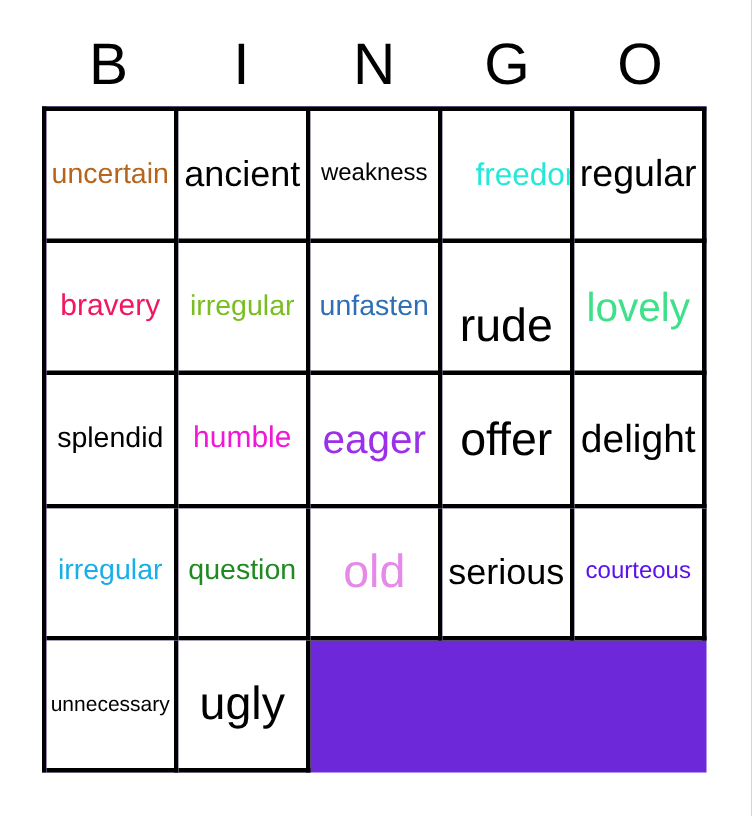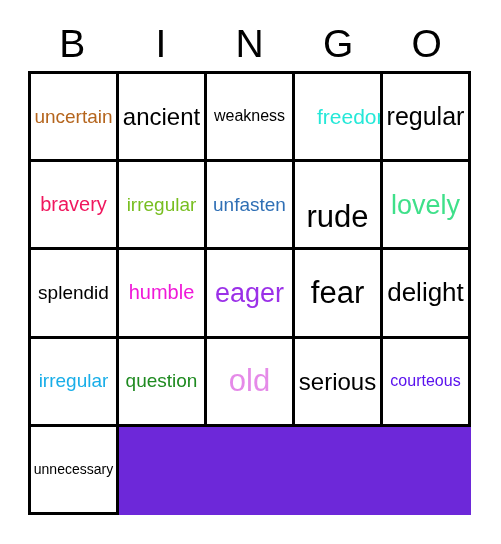--- a/index.html
+++ b/index.html
@@ -135,21 +135,21 @@
       <div class="bingo-cell">
         <span class="cell-text sz-sm" style="color: rgb(0, 0, 0);">splendid</span>
       </div>
       <div class="bingo-cell">
         <span class="cell-text sz-md" style="color: rgb(240, 24, 216);">humble</span>
       </div>
       <div class="bingo-cell">
         <span class="cell-text sz-lg" style="color: rgb(155, 48, 232);">eager</span>
       </div>
       <div class="bingo-cell">
-        <span class="cell-text sz-xl" style="color: rgb(0, 0, 0);">fear</span>
+        <span class="cell-text sz-xl" style="color: rgb(0, 0, 0);">offer</span>
       </div>
       <div class="bingo-cell">
         <span class="cell-text sz-lg" style="color: rgb(0, 0, 0); font-size: 26px;">delight</span>
       </div>
       <div class="bingo-cell">
         <span class="cell-text sz-sm" style="color: rgb(25, 174, 232);">irregular</span>
       </div>
       <div class="bingo-cell">
         <span class="cell-text sz-sm" style="color: rgb(30, 138, 32);">question</span>
       </div>
@@ -158,15 +158,18 @@
       </div>
       <div class="bingo-cell">
         <span class="cell-text sz-lg" style="color: rgb(0, 0, 0); font-size: 24px;">serious</span>
       </div>
       <div class="bingo-cell">
         <span class="cell-text sz-xs" style="color: rgb(90, 18, 238);">courteous</span>
       </div>
       <div class="bingo-cell">
         <span class="cell-text sz-xxs" style="color: rgb(0, 0, 0);">unnecessary</span>
       </div>
+      <div class="bingo-cell">
+        <span class="cell-text sz-xl" style="color: rgb(0, 0, 0);">ugly</span>
+      </div>
     </div>
 
 </div>
 
 </body></html>

